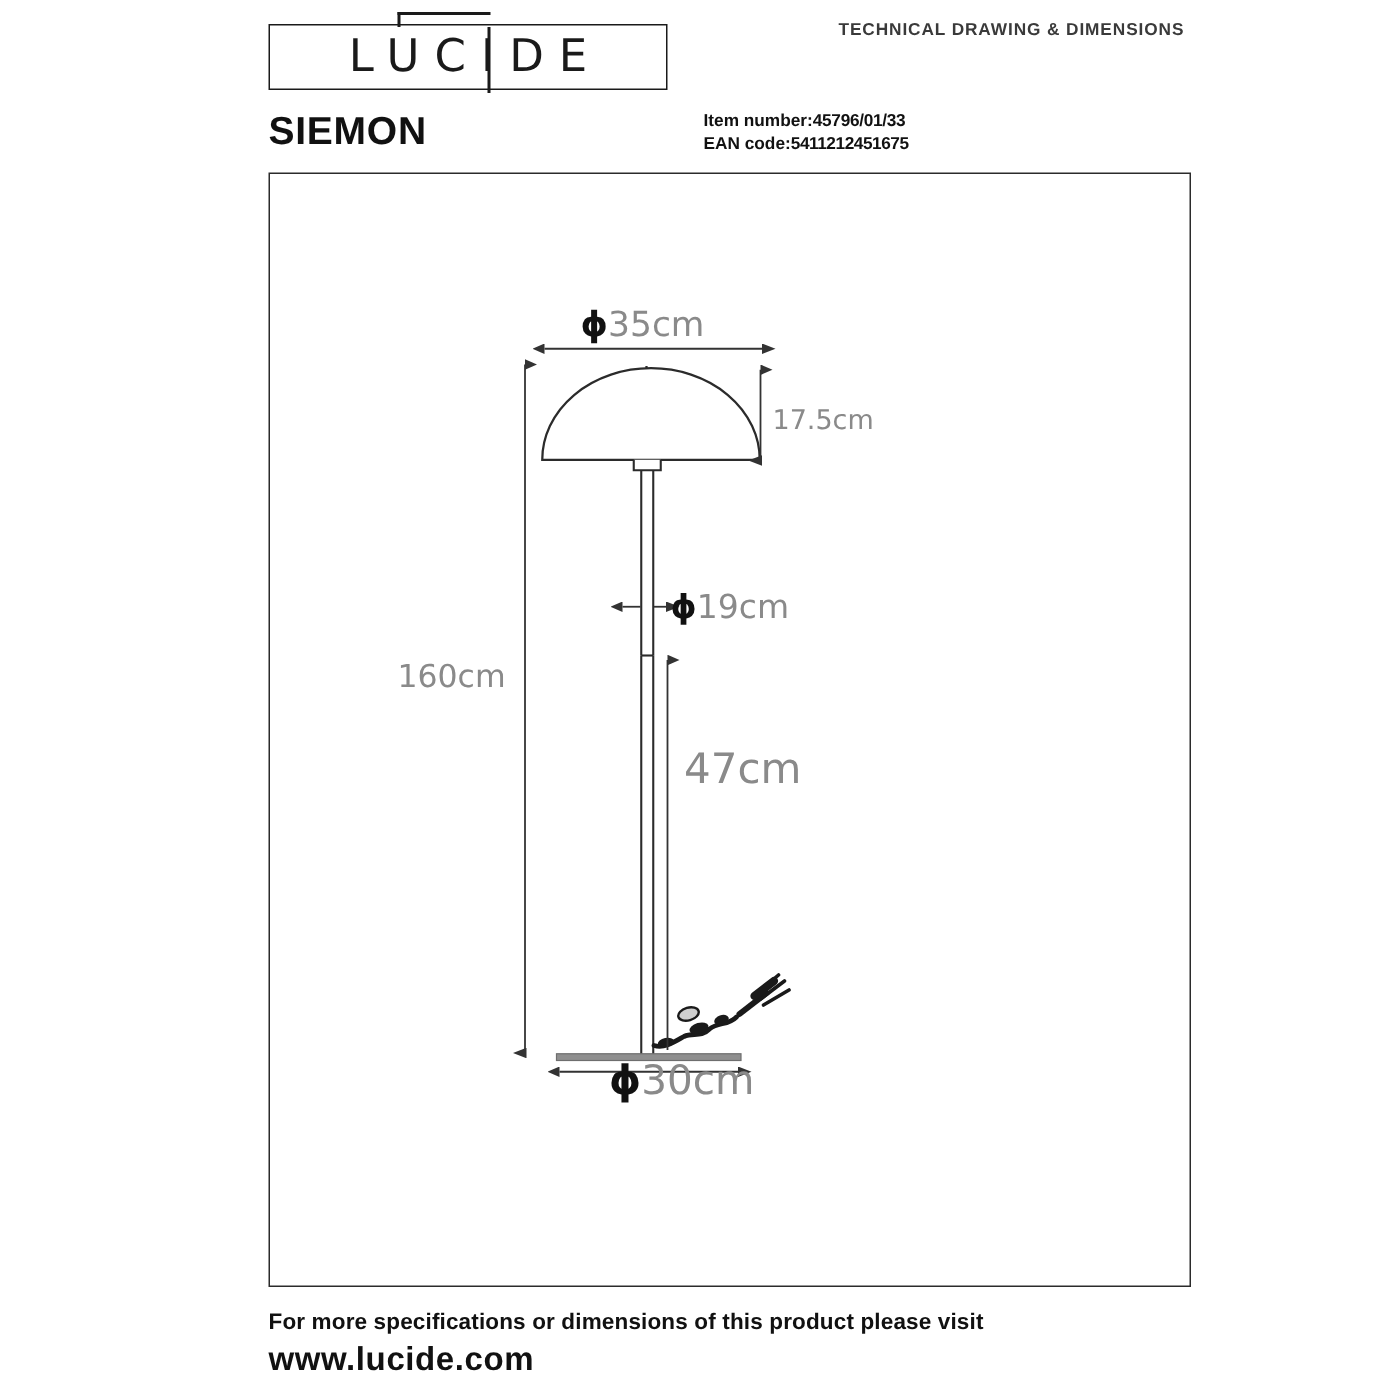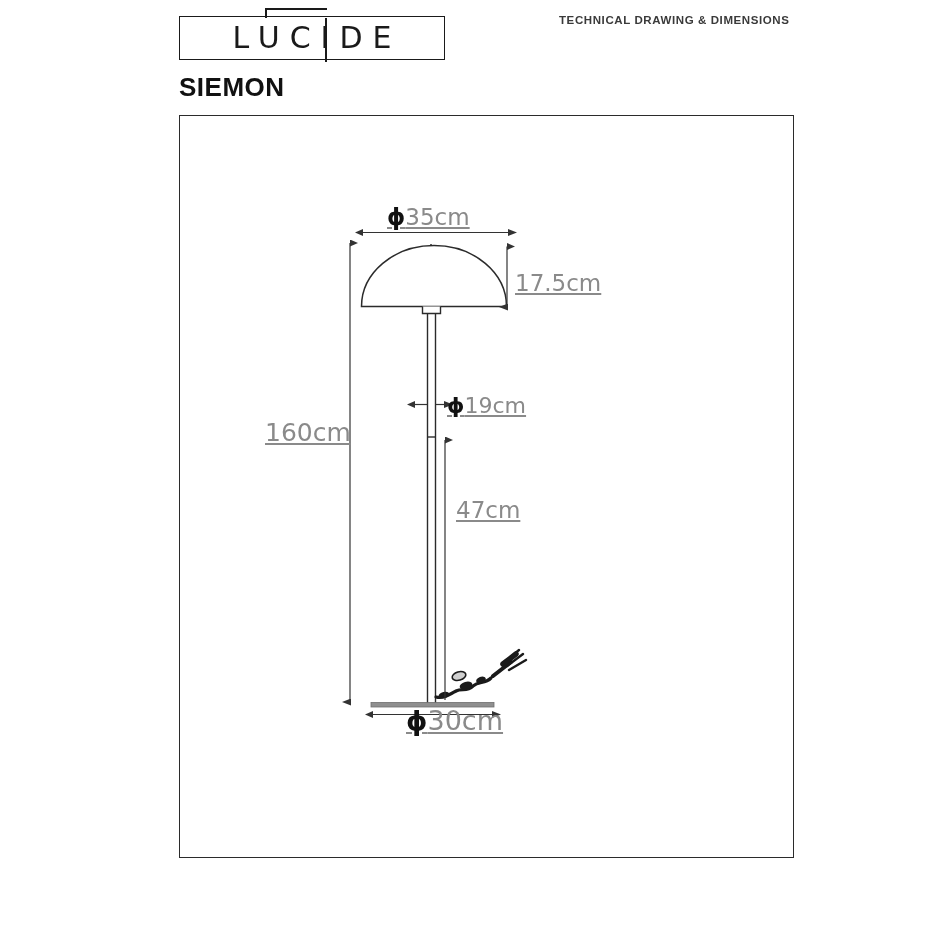--- a/index.html
+++ b/index.html
@@ -131,31 +131,30 @@
     pointer-events: none;
   }
 
   
   .dim {
     position: absolute;
     font-family: "DejaVu Sans", sans-serif;
     color: #8a8a8a;
     white-space: nowrap;
     line-height: 1;
-    text-decoration: underline;
   }
   .dim .phi {
     color: #111111;
     font-weight: 700;
   }
   .dim-35   { left: 368px; top: 206px; font-size: 23px; }
-  .dim-175  { left: 496px; top: 272px; font-size: 23px; }
+  .dim-175  { left: 496px; top: 272px; font-size: 18px; }
   .dim-19   { left: 428px; top: 395px; font-size: 22px; }
-  .dim-160  { left: 246px; top: 420px; font-size: 25px; }
-  .dim-47   { left: 437px; top: 499px; font-size: 23px; }
+  .dim-160  { left: 246px; top: 441px; font-size: 21px; }
+  .dim-47   { left: 437px; top: 499px; font-size: 28px; }
   .dim-30   { left: 387px; top: 707px; font-size: 27px; }
 
   
   .footer-line1 {
     position: absolute;
     left: 160px;
     top: 873px;
     font-size: 15px;
     font-weight: 700;
     color: #111111;
@@ -182,20 +181,28 @@
     <div class="logo-text">LUCIDE</div>
   </div>
   <div class="logo-notch-top"></div>
   <div class="logo-notch"></div>
   <div class="logo-divider"></div>
 
   <div class="tech-caption">TECHNICAL DRAWING &amp; DIMENSIONS</div>
 
   <div class="product-title">SIEMON</div>
 
+  <div class="meta">
+    <div>
+      <span class="lbl">Item number:</span><span class="val">45796/01/33</span>
+    </div>
+    <div>
+      <span class="lbl">EAN code:</span><span class="val-thin">5411212451675</span>
+    </div>
+  </div>
 
   <div class="frame"></div>
 
   <svg class="drawing" viewBox="0 0 930 930">
     <defs>
       <marker id="arrL" markerWidth="9" markerHeight="7" refX="8" refY="3.5" orient="auto" markerUnits="userSpaceOnUse">
         <path d="M8,0 L0,3.5 L8,7 z" fill="#333333"></path>
       </marker>
       <marker id="arrR" markerWidth="9" markerHeight="7" refX="1" refY="3.5" orient="auto" markerUnits="userSpaceOnUse">
         <path d="M0,0 L9,3.5 L0,7 z" fill="#333333"></path>
@@ -275,14 +282,16 @@
     </g>
   </svg>
 
   <div class="dim dim-35"><span class="phi">ϕ</span>35cm</div>
   <div class="dim dim-175">17.5cm</div>
   <div class="dim dim-19"><span class="phi">ϕ</span>19cm</div>
   <div class="dim dim-160">160cm</div>
   <div class="dim dim-47">47cm</div>
   <div class="dim dim-30"><span class="phi">ϕ</span>30cm</div>
 
+  <div class="footer-line1">For more specifications or dimensions of this product please visit</div>
+  <div class="footer-line2">www.lucide.com</div>
 
 </div>
 
 </body></html>

